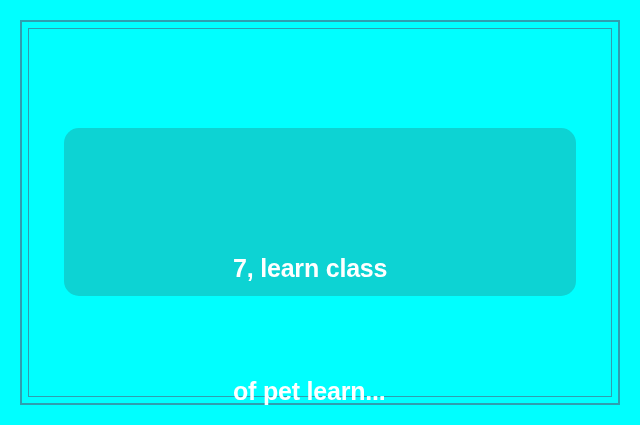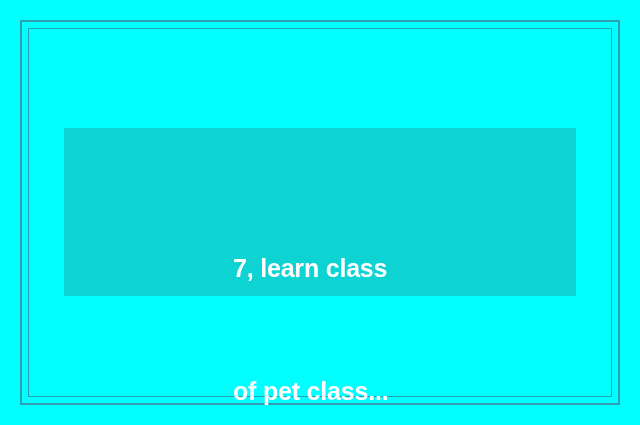--- a/index.html
+++ b/index.html
@@ -42,20 +42,21 @@
 
   
   .panel {
     position: absolute;
     left: 64px;
     top: 128px;
     width: 512px;
     height: 168px;
     background: #0dd3d3;
     box-sizing: border-box;
+    border-radius: 15px;
   }
 
   .panel-text {
     position: absolute;
     left: 169px;
     top: 38px;
     width: 330px;
     color: #ffffff;
     font-family: "Liberation Sans", sans-serif;
     font-weight: bold;
@@ -73,17 +74,17 @@
 <body>
 
 <div id="canvas">
 
   <div class="frame-outer"></div>
   <div class="frame-inner"></div>
 
   <div class="panel">
     <div class="panel-text">
       <span class="line">7, learn class</span>
-      <span class="line">of pet class...</span>
+      <span class="line">of pet learn...</span>
     </div>
   </div>
 
 </div>
 
 </body></html>

